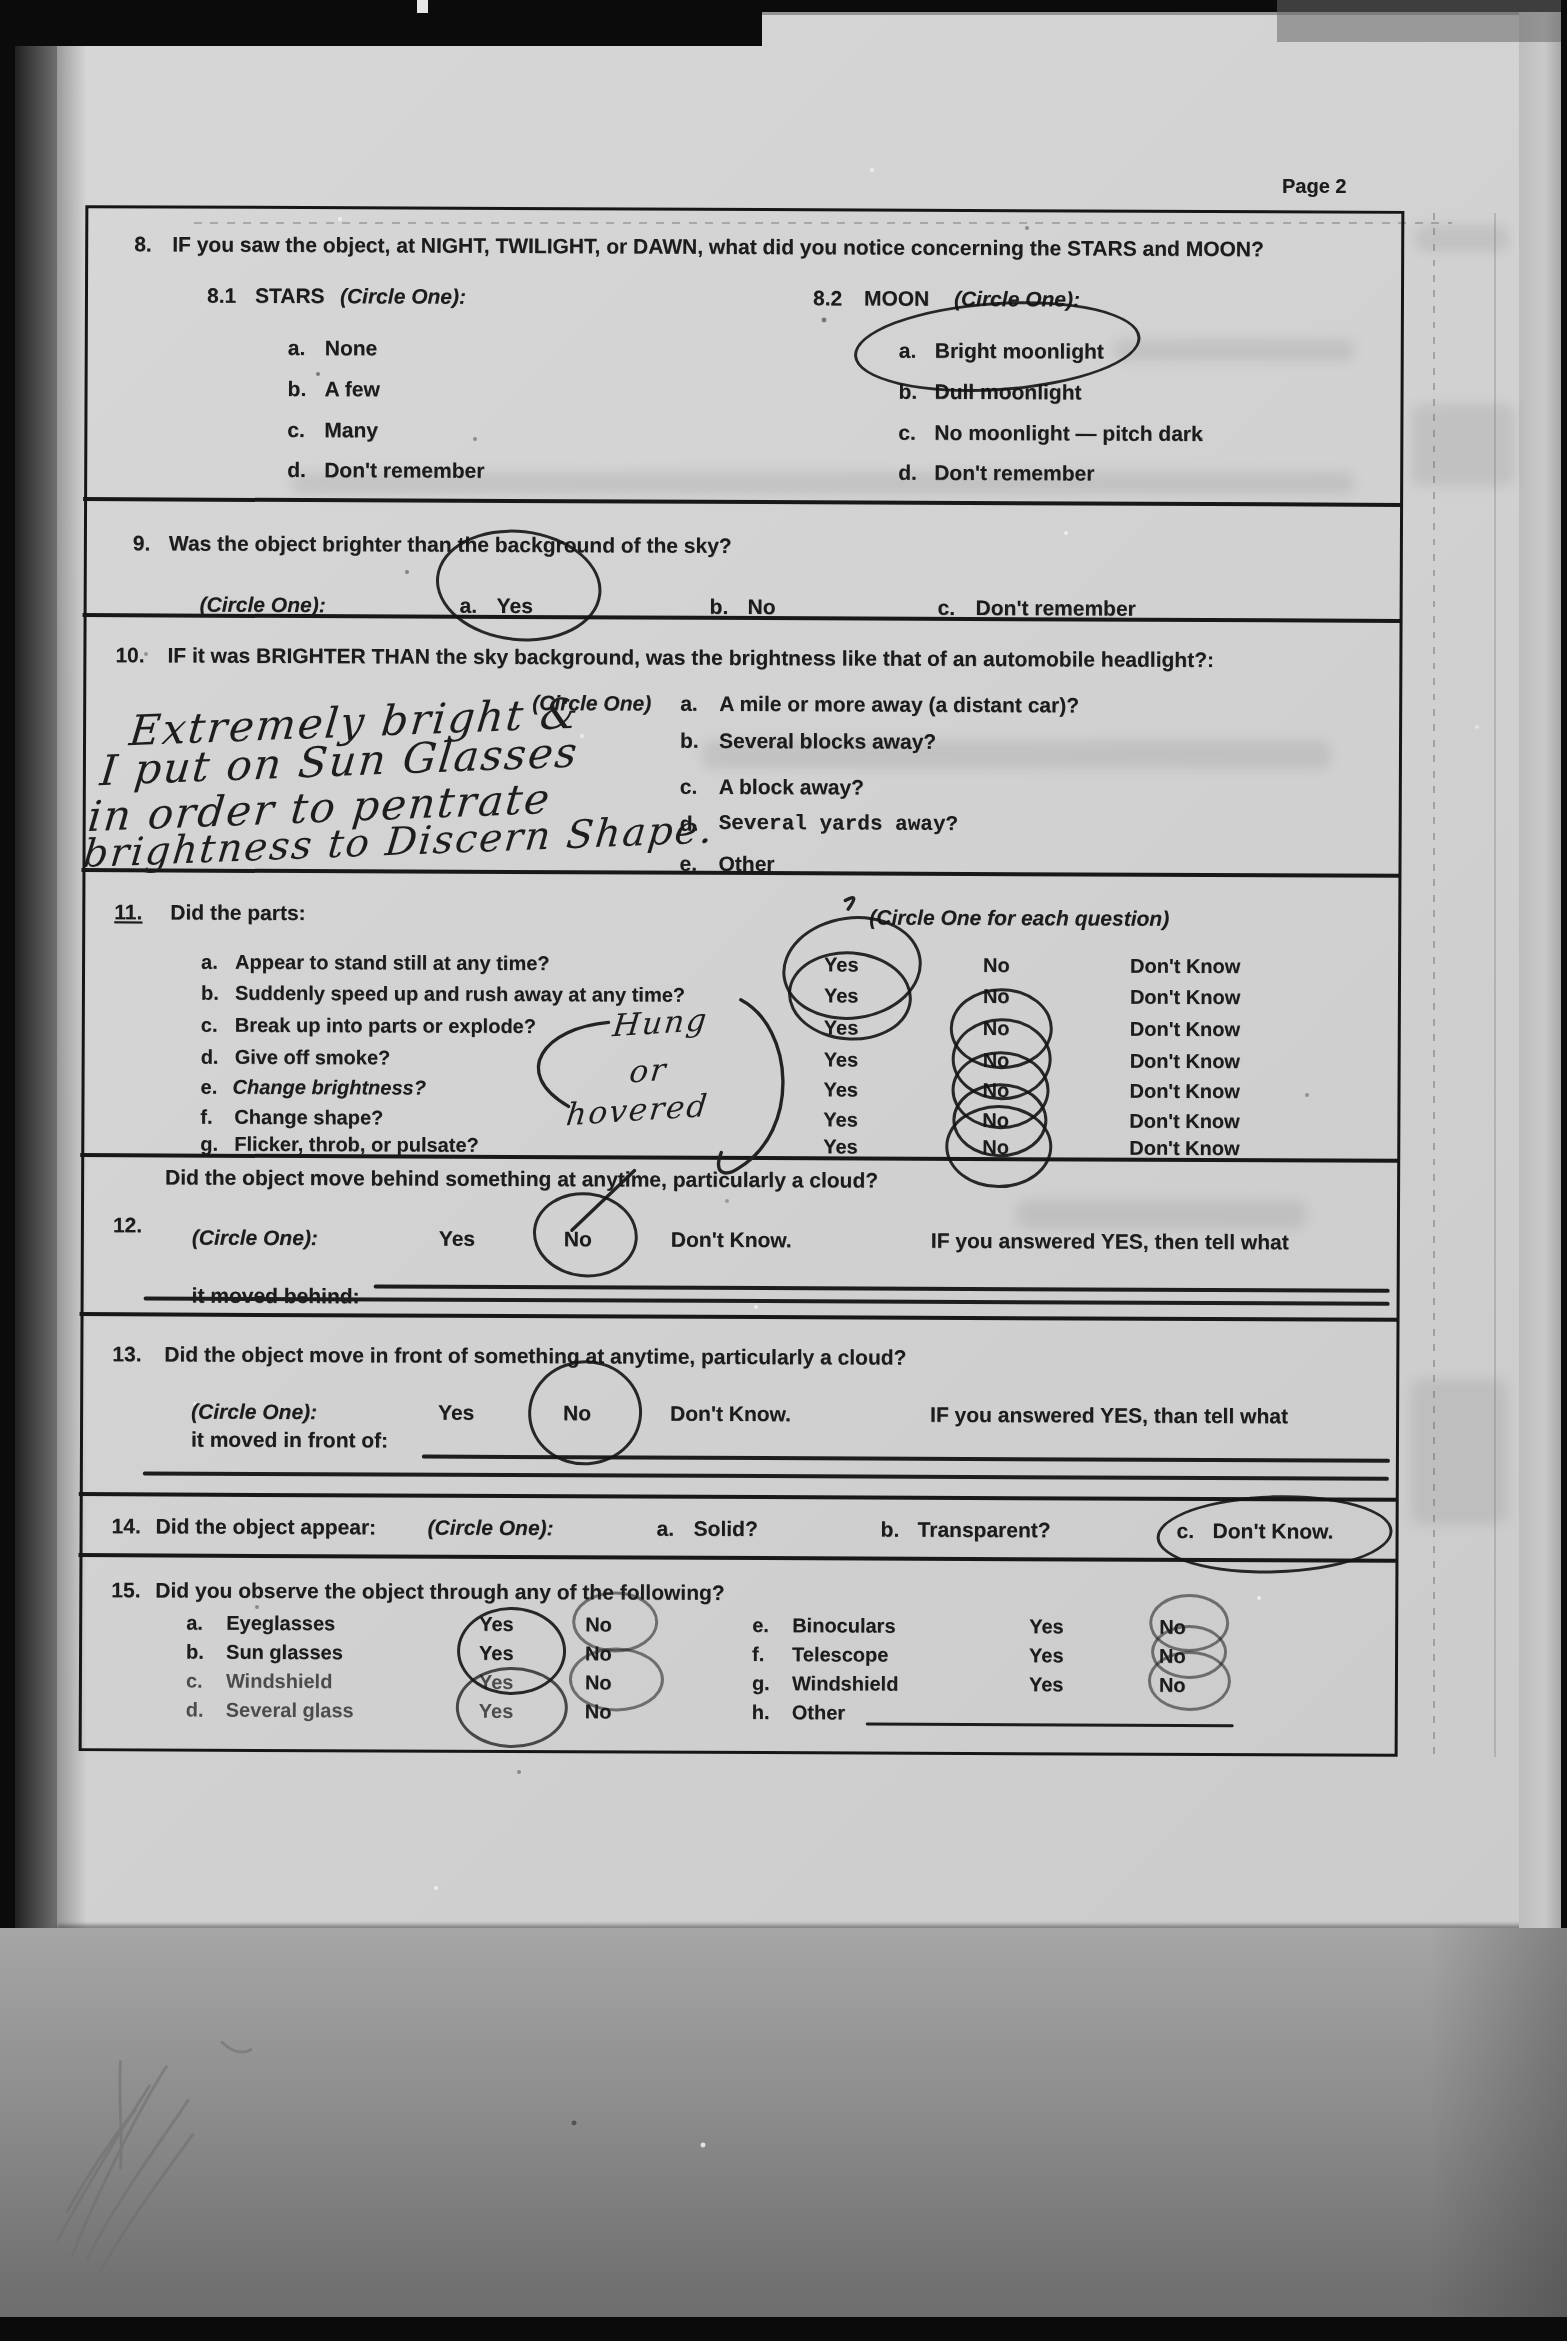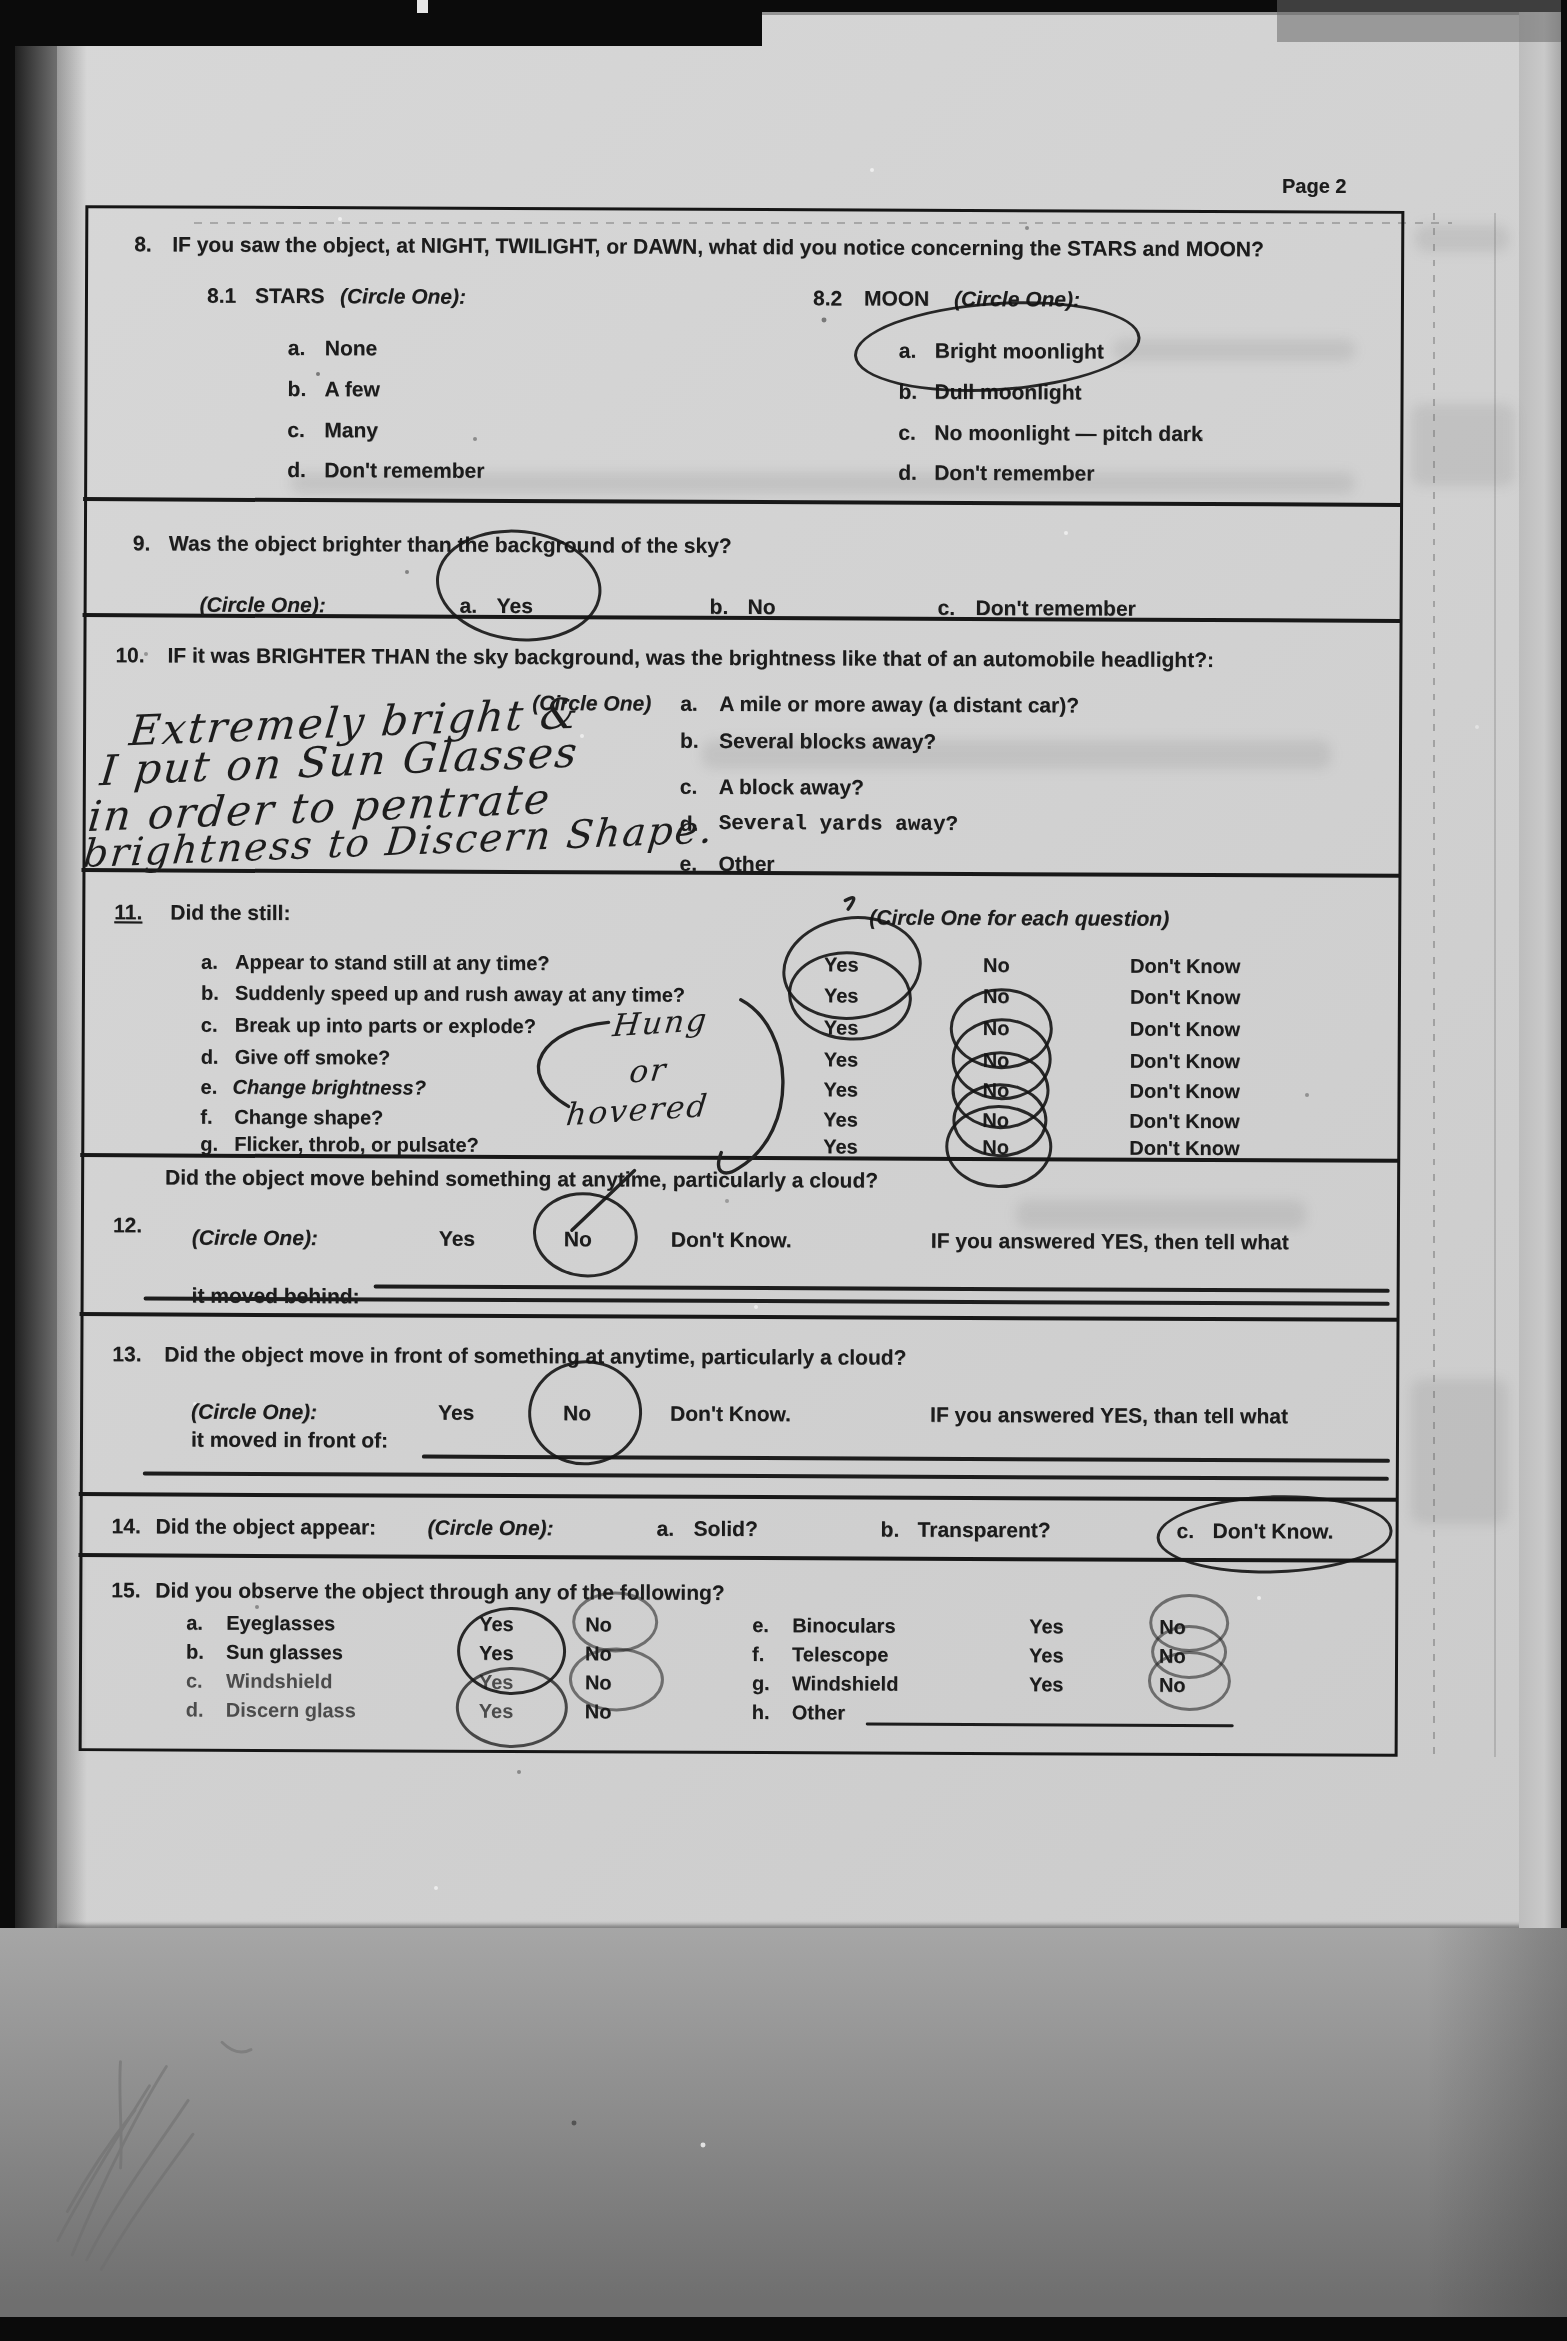--- a/index.html
+++ b/index.html
@@ -174,21 +174,21 @@
     <span class="t" style="left:633px;top:601px;font-family:Liberation Mono, monospace;">Several yards away?</span>
     <span class="t" style="left:594px;top:641px;">e.</span>
     <span class="t" style="left:633px;top:641px;">Other</span>
 
     <span class="hw hw10" style="left:46px;top:498px;">Extremely bright &amp;</span>
     <span class="hw hw10" style="left:17px;top:538px;">I put on Sun Glasses</span>
     <span class="hw hw10" style="left:4.8px;top:584px;">in order to pentrate</span>
     <span class="hw hw10" style="left:0px;top:623px;font-size:39px;">brightness to Discern Shape.</span>
 
     <span class="t" style="left:29px;top:692px;text-decoration:underline;">11.</span>
-    <span class="t" style="left:85px;top:692px;">Did the still:</span>
+    <span class="t" style="left:85px;top:692px;">Did the parts:</span>
     <span class="t it" style="left:784px;top:694px;">(Circle One for each question)</span>
 
     <span class="t sm" style="left:116px;top:742px;">a.</span>
     <span class="t sm" style="left:150px;top:742px;">Appear to stand still at any time?</span>
     <span class="t sm" style="left:739px;top:742px;">Yes</span>
     <span class="t sm" style="left:898px;top:742px;">No</span>
     <span class="t sm" style="left:1045px;top:742px;">Don't Know</span>
 
     <span class="t sm" style="left:116px;top:773px;">b.</span>
     <span class="t sm" style="left:150px;top:773px;">Suddenly speed up and rush away at any time?</span>
@@ -293,21 +293,21 @@
     <span class="t sm" style="left:144px;top:1432px;">Sun glasses</span>
     <span class="t sm" style="left:397px;top:1432px;">Yes</span>
     <span class="t sm" style="left:503px;top:1432px;">No</span>
 
     <span class="t sm fade" style="left:104px;top:1461px;">c.</span>
     <span class="t sm fade" style="left:144px;top:1461px;">Windshield</span>
     <span class="t sm fade" style="left:397px;top:1461px;">Yes</span>
     <span class="t sm" style="left:503px;top:1461px;">No</span>
 
     <span class="t sm fade" style="left:104px;top:1490px;">d.</span>
-    <span class="t sm fade" style="left:144px;top:1490px;">Discern glass</span>
+    <span class="t sm fade" style="left:144px;top:1490px;">Several glass</span>
     <span class="t sm fade" style="left:397px;top:1490px;">Yes</span>
     <span class="t sm" style="left:503px;top:1490px;">No</span>
 
     <span class="t sm" style="left:670px;top:1403px;">e.</span>
     <span class="t sm" style="left:710px;top:1403px;">Binoculars</span>
     <span class="t sm" style="left:947px;top:1403px;">Yes</span>
     <span class="t sm" style="left:1077px;top:1403px;">No</span>
 
     <span class="t sm" style="left:670px;top:1432px;">f.</span>
     <span class="t sm" style="left:710px;top:1432px;">Telescope</span>

